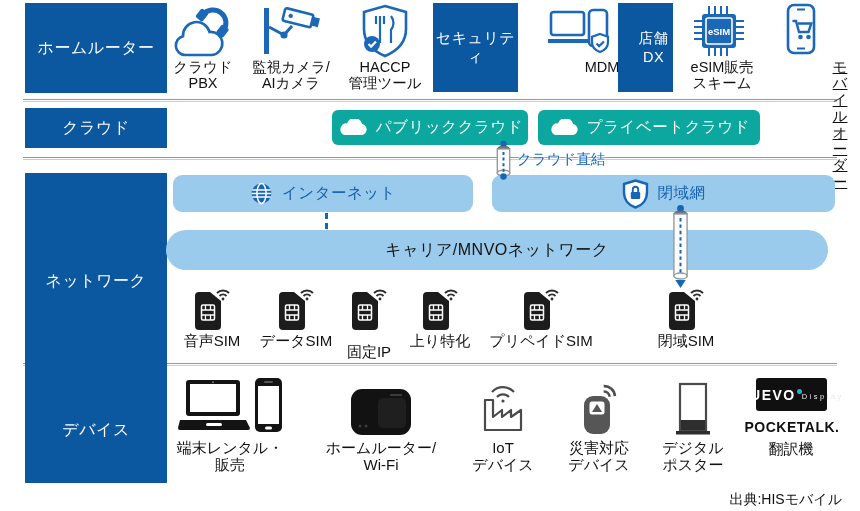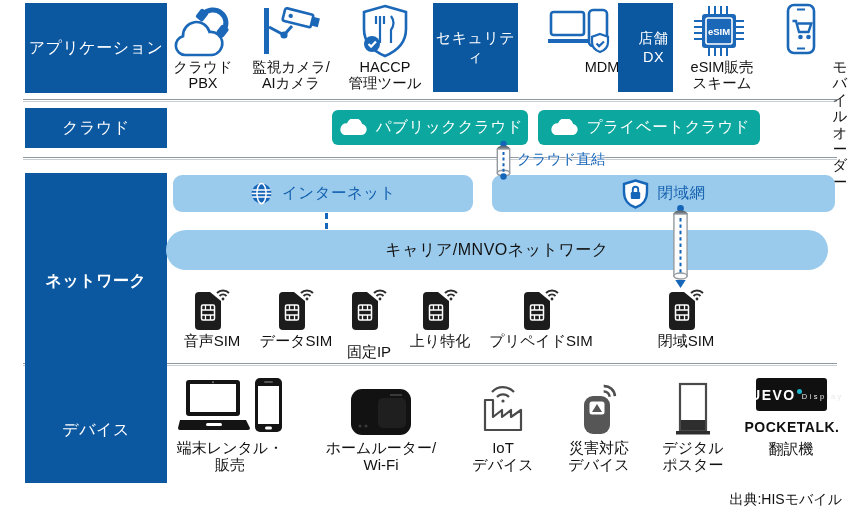--- a/index.html
+++ b/index.html
@@ -38,23 +38,23 @@
 </style>
 </head>
 <body>
 
 <div class="stage">
 
   <div class="abs sep" style="left:23px;top:99px;width:814px;"></div>
   <div class="abs sep" style="left:23px;top:157px;width:814px;"></div>
   <div class="abs sep" style="left:23px;top:363px;width:814px;"></div>
 
-  <div class="abs rowlabel" style="left:25px;top:3px;width:142px;height:90px;">アプリケーション</div>
+  <div class="abs rowlabel" style="left:25px;top:3px;width:142px;height:90px;">ホームルーター</div>
   <div class="abs rowlabel" style="left:25px;top:108px;width:142px;height:40px;">クラウド</div>
-  <div class="abs rowlabel" style="left:25px;top:173px;width:142px;height:215px;font-weight:bold;">ネットワーク</div>
+  <div class="abs rowlabel" style="left:25px;top:173px;width:142px;height:215px;">ネットワーク</div>
   <div class="abs rowlabel" style="left:25px;top:377px;width:142px;height:106px;">デバイス</div>
 
   <div class="icwrap" style="left:203px;top:5px;">
     <svg width="62" height="54" viewBox="0 0 62 54" fill="none">
       <g transform="rotate(38 42 15)">
         <path d="M30 18 a13 13 0 0 1 26 0" stroke="#1b67b8" stroke-width="5" fill="none"></path>
         <rect x="25" y="13" width="9" height="11" rx="2" fill="#1b67b8"></rect>
         <rect x="51" y="13" width="9" height="11" rx="2" fill="#1b67b8"></rect>
       </g>
       <path d="M40 50 H13 a9.5 9.5 0 0 1 -2 -18.7 A13.5 13.5 0 0 1 37.5 27 A9 9 0 0 1 40 50 Z" stroke="#1b67b8" stroke-width="2.6" fill="#fff"></path>
@@ -126,21 +126,21 @@
   <div class="icwrap" style="left:801px;top:3px;">
     <svg width="44" height="54" viewBox="0 0 44 54" fill="none">
       <rect x="9" y="2" width="26" height="48" rx="6" stroke="#1b67b8" stroke-width="2.6"></rect>
       <path d="M18 6.5 h8" stroke="#1b67b8" stroke-width="2"></path>
       <path d="M18 45.5 h8" stroke="#1b67b8" stroke-width="2"></path>
       <path d="M13.5 18 h3.5 l3 11 h9.5 l2.8 -8.5 H19" stroke="#1b67b8" stroke-width="2.4" fill="none"></path>
       <circle cx="21.5" cy="34" r="2.3" fill="#1b67b8"></circle>
       <circle cx="29.5" cy="34" r="2.3" fill="#1b67b8"></circle>
     </svg>
   </div>
-  <div class="cap" style="left:840px;top:59px;">モバイル
+  <div class="cap" style="left:840px;top:59px;text-decoration:underline;">モバイル
 オーダー</div>
 
   <div class="abs tealbox" style="left:332px;top:110px;width:196px;height:35px;">
     <span>
       <svg width="30" height="17" viewBox="0 0 30 17">
         <path d="M7 16 h17 a5.5 5.5 0 0 0 1.2-10.9 A8 8 0 0 0 10 4.2 A6.2 6.2 0 0 0 7 16 Z" fill="#fff"></path>
       </svg>
     </span>
     <span>パブリッククラウド</span>
   </div>

